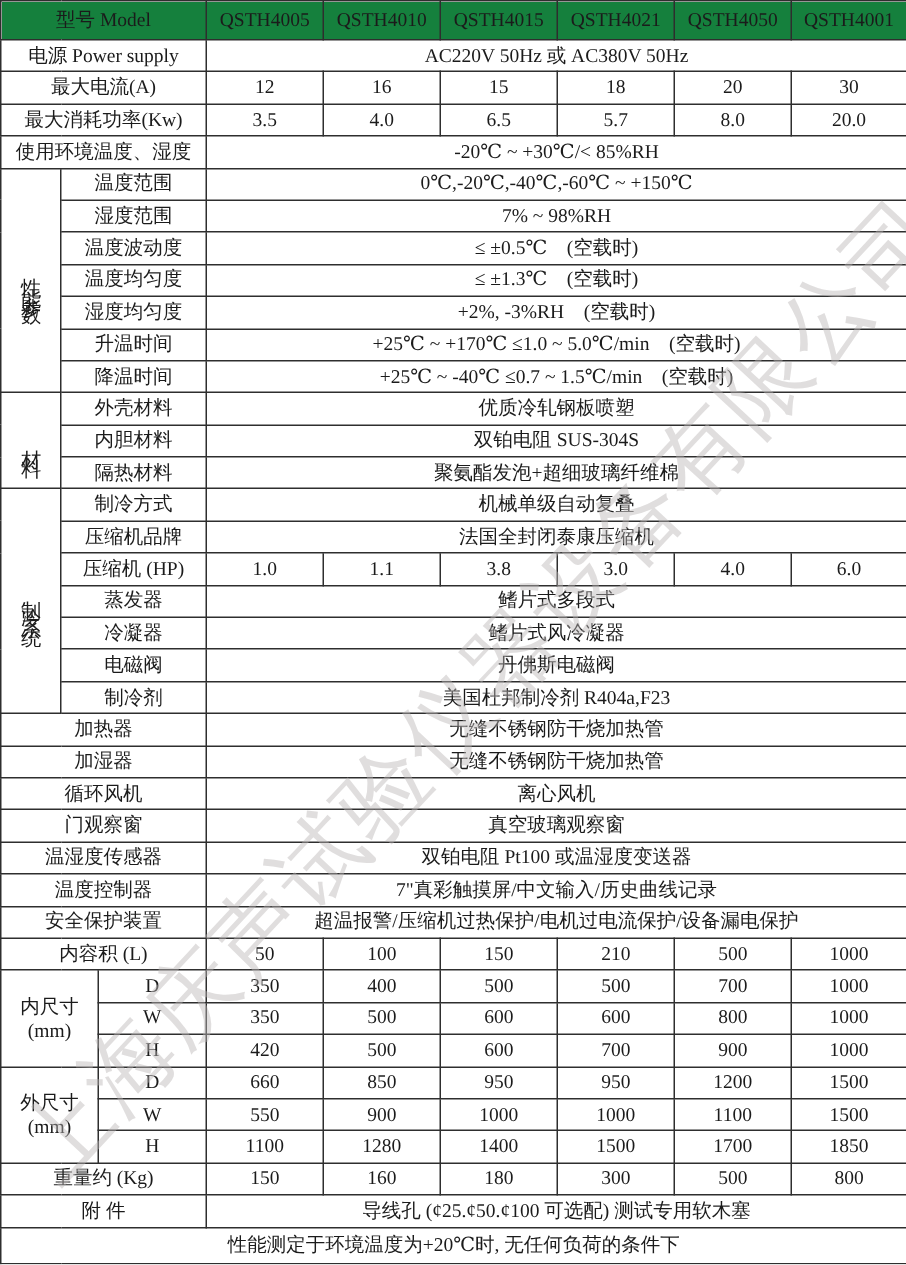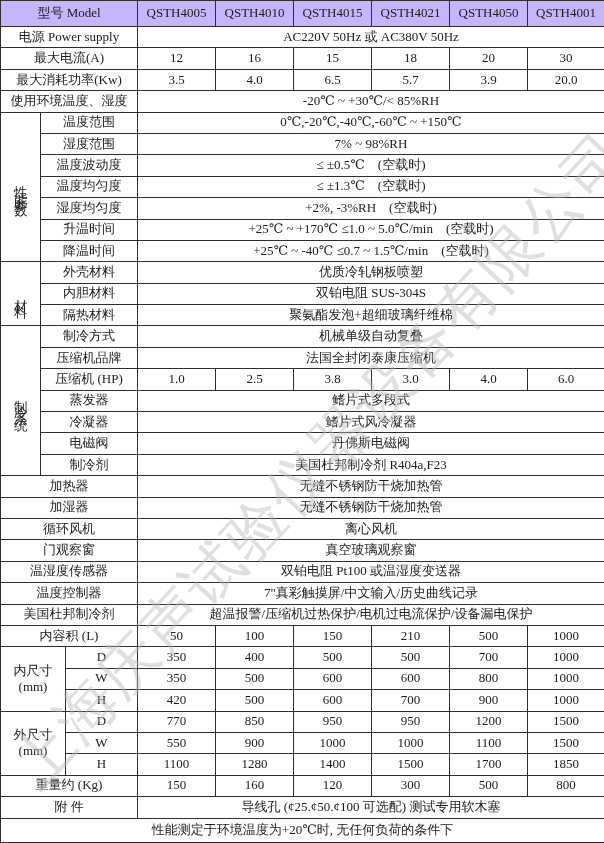--- a/index.html
+++ b/index.html
@@ -9,21 +9,21 @@
   }
   table.spec {
     width:604px; height:843px; border-collapse:collapse; table-layout:fixed;
     position:relative; z-index:1;
   }
   .spec td, .spec th {
     border:1px solid #2e2e2e; text-align:center; vertical-align:middle;
     font-size:13px; font-weight:normal; color:#1b1b1b; padding:0 2px; line-height:1.15;
     overflow:hidden;
   }
-  .spec thead th { height:25px; background:#c4b5fd; }
+  .spec thead th { height:25px; background:#15803d; }
   .lab { }
   .vwrap { display:flex; align-items:center; justify-content:center; }
   .vlabel { writing-mode:vertical-rl; text-orientation:upright; letter-spacing:6px; font-size:13.5px; }
   .dim2 div { line-height:1.25; }
   .footrow td { height:23px; }
   .watermark {
     position:absolute; left:-130px; top:420px; width:900px; z-index:2;
     transform:rotate(-47deg); transform-origin:center;
     font-size:60px; letter-spacing:2px; white-space:nowrap; text-align:center;
     color:rgba(186,182,182,0.45); pointer-events:none;
@@ -71,21 +71,21 @@
         <td>18</td>
         <td>20</td>
         <td>30</td>
       </tr>
       <tr>
         <td colspan="3" class="lab">最大消耗功率(Kw)</td>
         <td>3.5</td>
         <td>4.0</td>
         <td>6.5</td>
         <td>5.7</td>
-        <td>3.9</td>
+        <td>8.0</td>
         <td>20.0</td>
       </tr>
       <tr>
         <td colspan="3" class="lab">使用环境温度、湿度</td>
         <td colspan="6">-20℃ ~ +30℃/&lt; 85%RH</td>
       </tr>
 
       <tr>
         <td rowspan="7">
             <div class="vwrap">
@@ -147,21 +147,21 @@
         <td colspan="2" class="lab">制冷方式</td>
         <td colspan="6">机械单级自动复叠</td>
       </tr>
       <tr>
         <td colspan="2" class="lab">压缩机品牌</td>
         <td colspan="6">法国全封闭泰康压缩机</td>
       </tr>
       <tr>
         <td colspan="2" class="lab">压缩机 (HP)</td>
         <td>1.0</td>
-        <td>2.5</td>
+        <td>1.1</td>
         <td>3.8</td>
         <td>3.0</td>
         <td>4.0</td>
         <td>6.0</td>
       </tr>
       <tr>
         <td colspan="2" class="lab">蒸发器</td>
         <td colspan="6">鳍片式多段式</td>
       </tr>
       <tr>
@@ -195,21 +195,21 @@
       </tr>
       <tr>
         <td colspan="3" class="lab">温湿度传感器</td>
         <td colspan="6">双铂电阻 Pt100 或温湿度变送器</td>
       </tr>
       <tr>
         <td colspan="3" class="lab">温度控制器</td>
         <td colspan="6">7"真彩触摸屏/中文输入/历史曲线记录</td>
       </tr>
       <tr>
-        <td colspan="3" class="lab">美国杜邦制冷剂</td>
+        <td colspan="3" class="lab">安全保护装置</td>
         <td colspan="6">超温报警/压缩机过热保护/电机过电流保护/设备漏电保护</td>
       </tr>
       <tr>
         <td colspan="3" class="lab">内容积 (L)</td>
         <td>50</td>
         <td>100</td>
         <td>150</td>
         <td>210</td>
         <td>500</td>
         <td>1000</td>
@@ -246,21 +246,21 @@
         <td>900</td>
         <td>1000</td>
       </tr>
 
       <tr>
         <td colspan="2" rowspan="3" class="dim2">
           <div>外尺寸</div>
           <div>(mm)</div>
         </td>
         <td class="lab">D</td>
-        <td>770</td>
+        <td>660</td>
         <td>850</td>
         <td>950</td>
         <td>950</td>
         <td>1200</td>
         <td>1500</td>
       </tr>
       <tr>
         <td class="lab">W</td>
         <td>550</td>
         <td>900</td>
@@ -276,21 +276,21 @@
         <td>1400</td>
         <td>1500</td>
         <td>1700</td>
         <td>1850</td>
       </tr>
 
       <tr>
         <td colspan="3" class="lab">重量约 (Kg)</td>
         <td>150</td>
         <td>160</td>
-        <td>120</td>
+        <td>180</td>
         <td>300</td>
         <td>500</td>
         <td>800</td>
       </tr>
       <tr>
         <td colspan="3" class="lab">附 件</td>
         <td colspan="6">导线孔 (¢25.¢50.¢100 可选配) 测试专用软木塞</td>
       </tr>
       <tr class="footrow">
         <td colspan="9">性能测定于环境温度为+20℃时, 无任何负荷的条件下</td>

